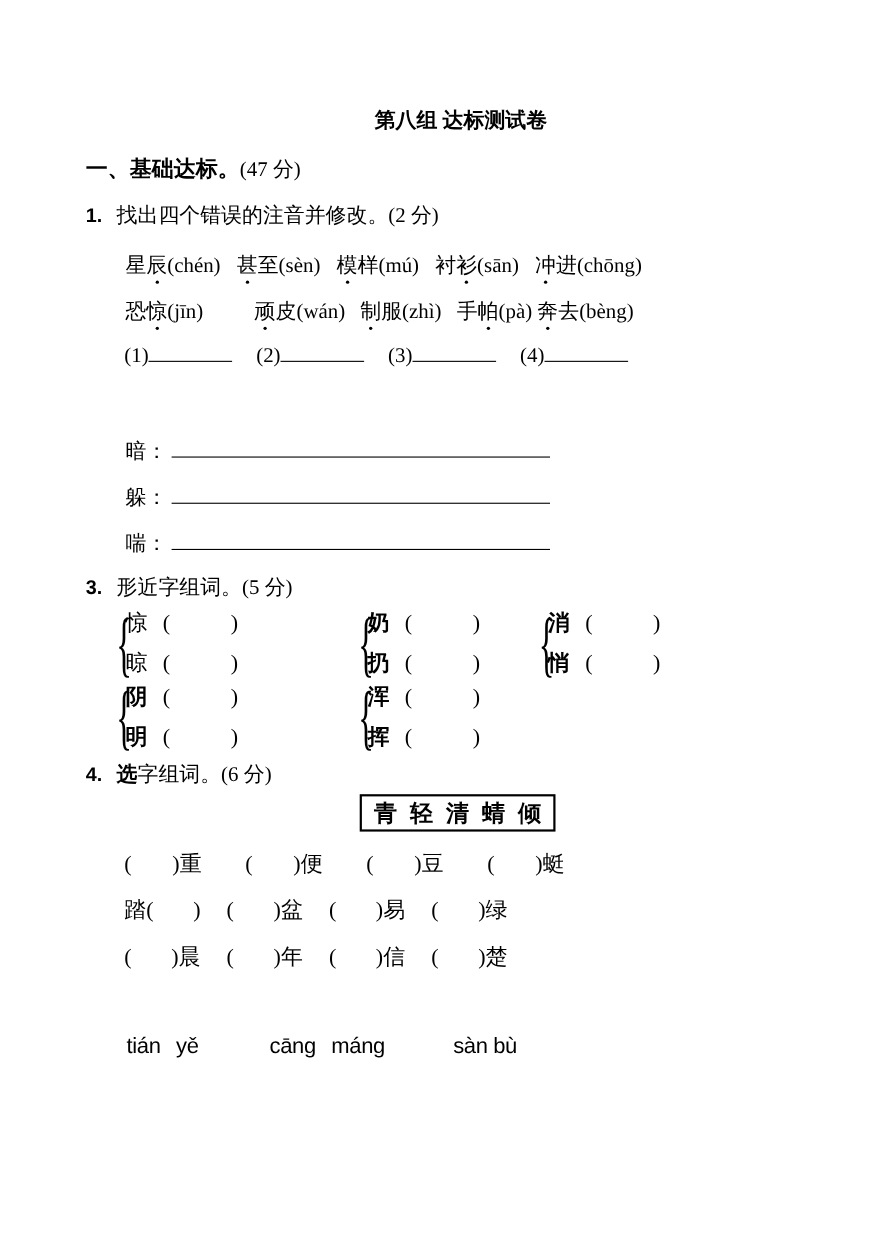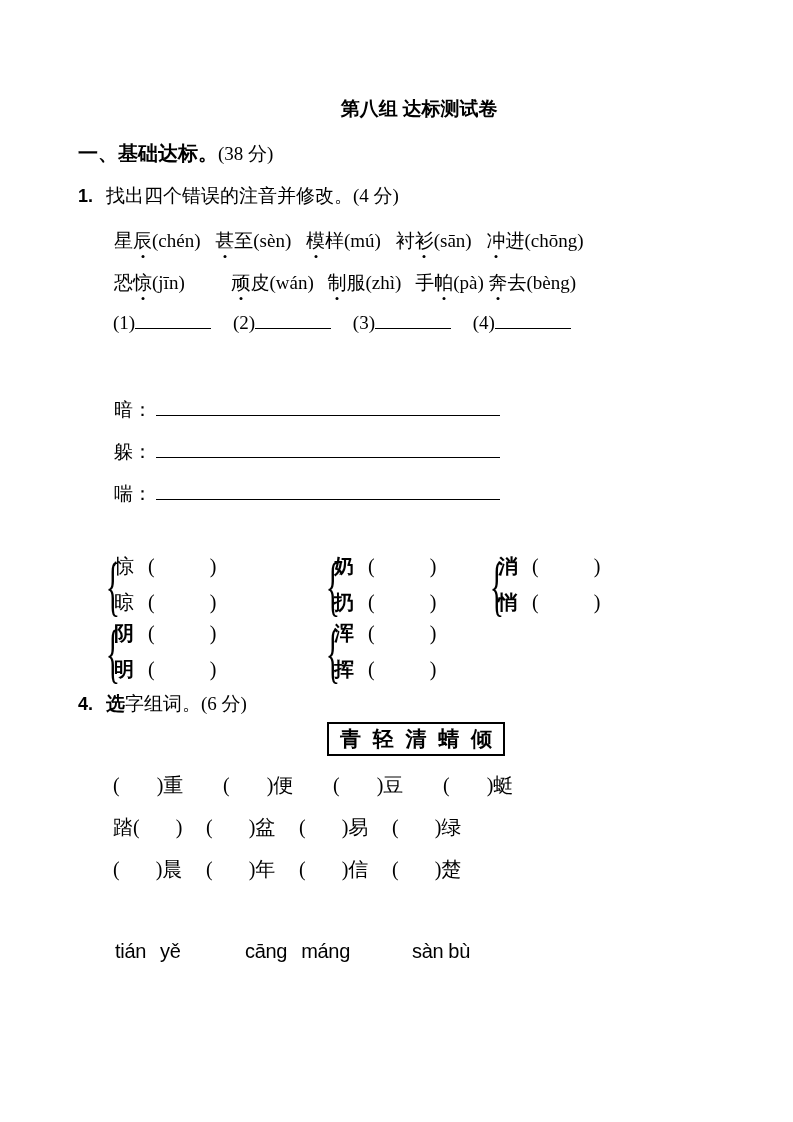--- a/index.html
+++ b/index.html
@@ -107,25 +107,25 @@
   .py-g3 .w2 { margin-left: 5px; }
 </style>
 </head>
 <body>
 
 <div class="page">
 
   <div class="line doc-title">第八组 达标测试卷</div>
 
   <div class="line section-head">
-    <span class="h">一、基础达标。</span><span class="s">(38 分)</span>
+    <span class="h">一、基础达标。</span><span class="s">(47 分)</span>
   </div>
 
   <div class="line q-line" style="left:78px; top:183px;">
-    <span class="q-num">1.</span><span>找出四个错误的注音并修改。</span><span>(4 分)</span>
+    <span class="q-num">1.</span><span>找出四个错误的注音并修改。</span><span>(2 分)</span>
   </div>
 
   <div class="line word-row q1r1" style="top:228px;">
     <span class="word"><span>星</span><span class="udot">辰</span><span></span><span>(chén)</span></span>
     <span class="word"><span></span><span class="udot">甚</span><span>至</span><span>(sèn)</span></span>
     <span class="word"><span></span><span class="udot">模</span><span>样</span><span>(mú)</span></span>
     <span class="word"><span>衬</span><span class="udot">衫</span><span></span><span>(sān)</span></span>
     <span class="word"><span></span><span class="udot">冲</span><span>进</span><span>(chōng)</span></span>
   </div>
 
@@ -148,20 +148,23 @@
   <div class="line split-item" style="top:396px;">
     <span>暗：</span><span class="split-line"></span>
   </div>
   <div class="line split-item" style="top:438px;">
     <span>躲：</span><span class="split-line"></span>
   </div>
   <div class="line split-item" style="top:480px;">
     <span>喘：</span><span class="split-line"></span>
   </div>
 
+  <div class="line q-line" style="left:78px; top:521px;">
+    <span class="q-num">3.</span><span>形近字组词。</span><span>(5 分)</span>
+  </div>
 
   <div class="pair" style="left:106px; top:553px;">
     <span class="brace">{</span>
     <div class="pair-row r1"><span class="pchar">惊</span><span class="op">(</span><span class="cp">)</span></div>
     <div class="pair-row r2"><span class="pchar">晾</span><span class="op">(</span><span class="cp">)</span></div>
   </div>
 
   <div class="pair b" style="left:326px; top:553px;">
     <span class="brace">{</span>
     <div class="pair-row r1"><span class="pchar">奶</span><span class="op">(</span><span class="cp">)</span></div>

